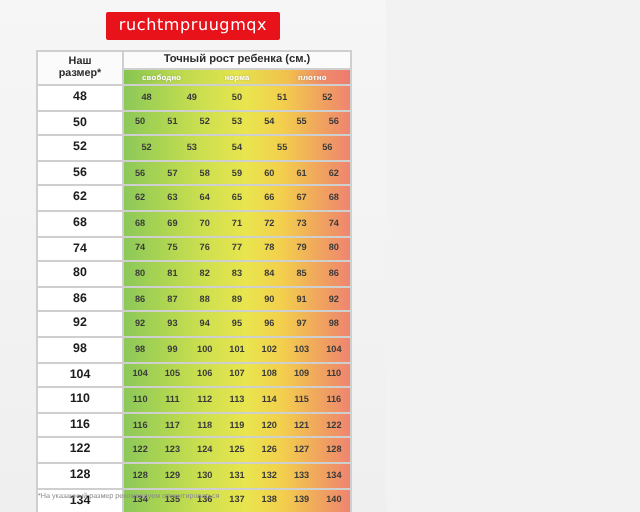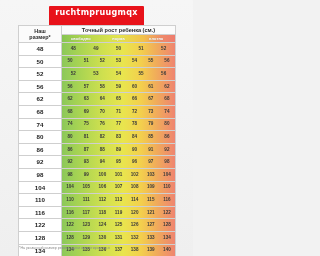--- a/index.html
+++ b/index.html
@@ -16,23 +16,23 @@
   }
   
   .logo-wrap{
     position:absolute;left:0;top:6px;width:193px;
     display:flex;justify-content:center;align-items:center;
   }
   .logo{
     background:#e8121a;
     color:#ffffff;
     font-size:8px;
-    font-weight:bold;
+    font-weight:normal;
     letter-spacing:.3px;
-    padding:2px 6px 16px 6px;
+    padding:2px 6px 3px 6px;
     line-height:9px;
     white-space:nowrap;
     border-radius:1px;
     font-family:"DejaVu Sans",sans-serif;
   }
   
   .table{
     position:absolute;left:18px;top:25px;
     width:158px;
     border-collapse:collapse;

